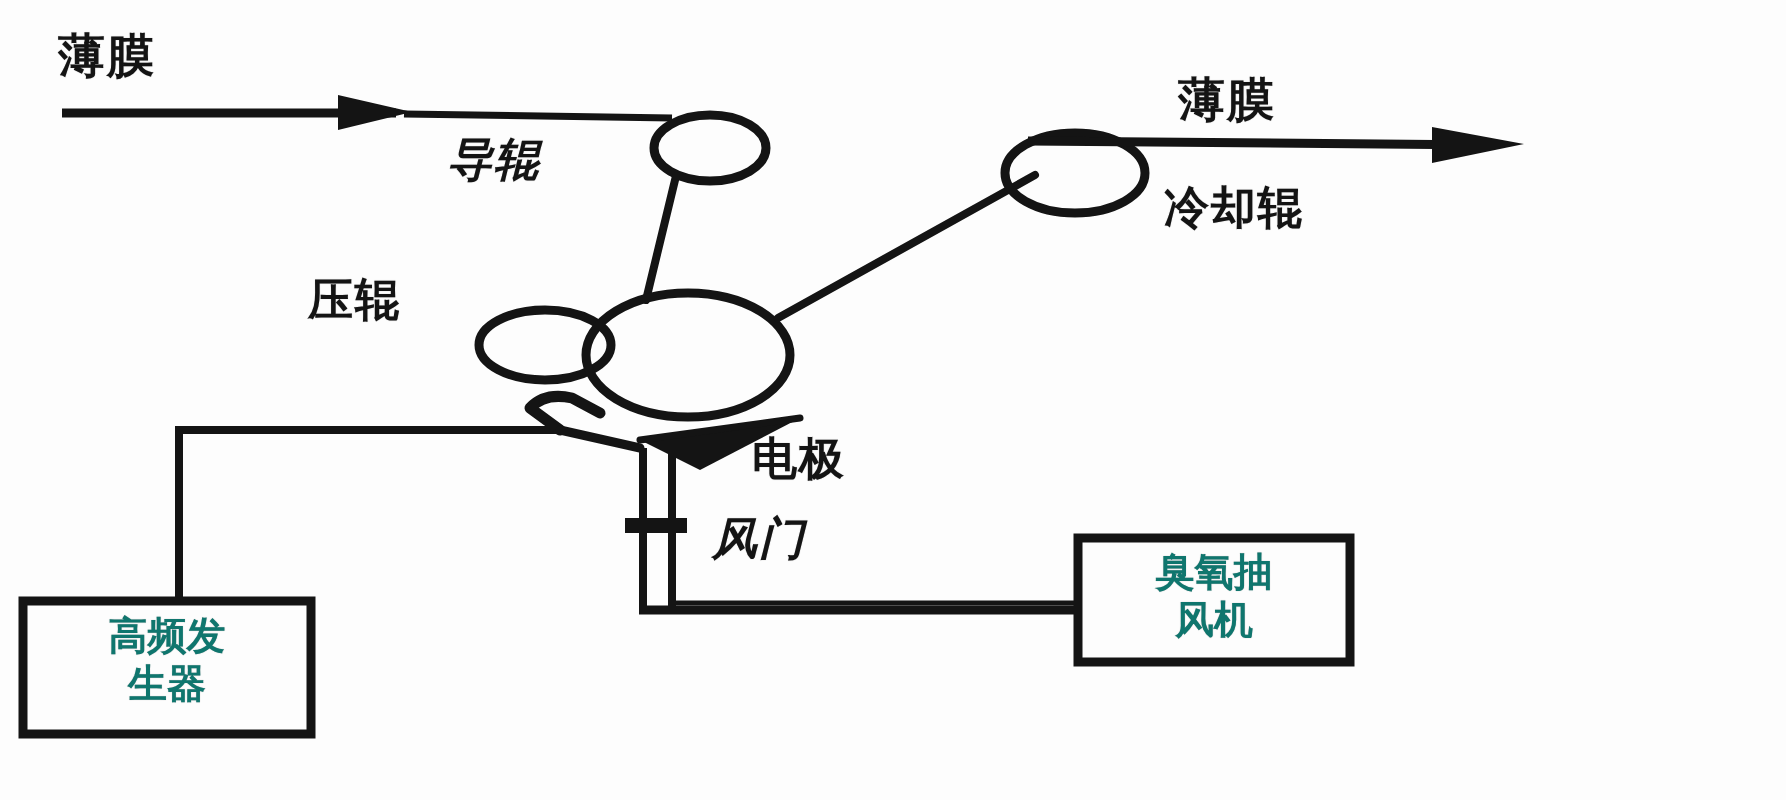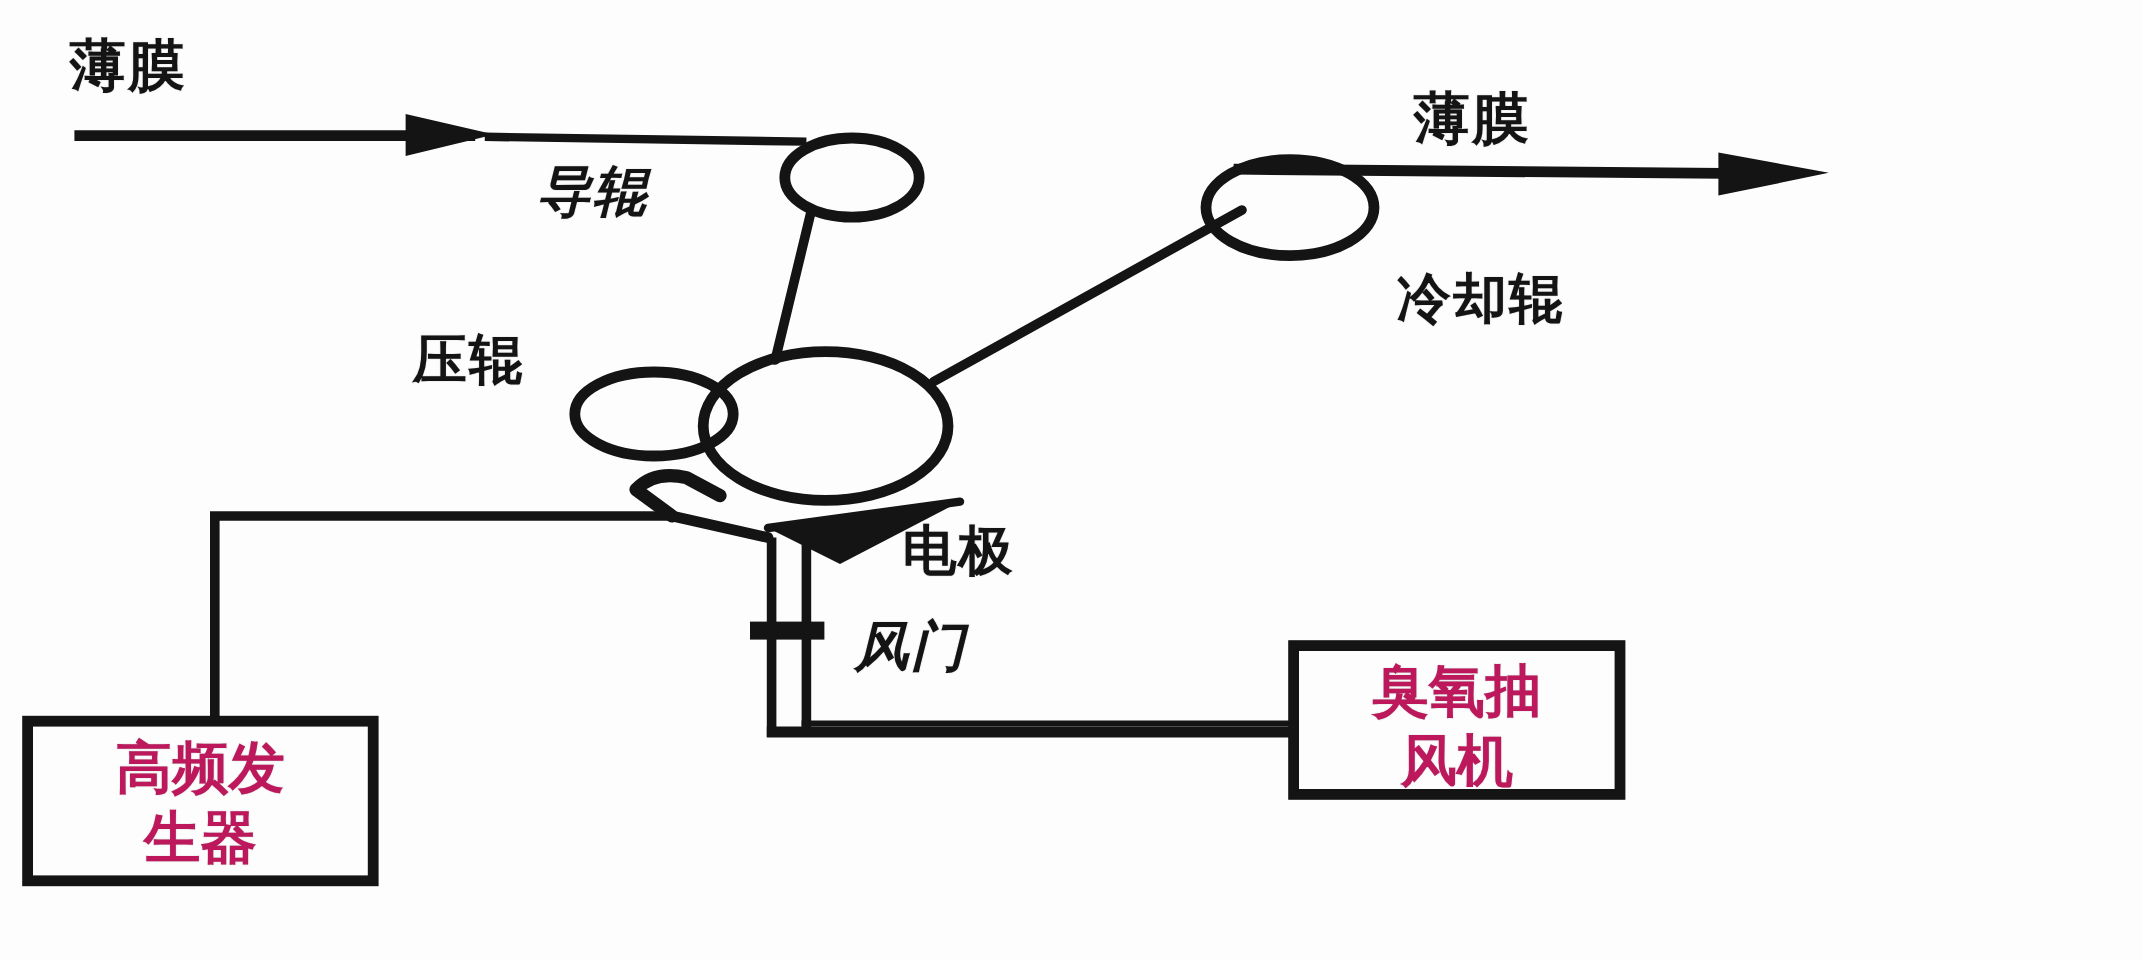--- a/index.html
+++ b/index.html
@@ -30,23 +30,23 @@
     font-weight: bold;
     line-height: 1.18;
     letter-spacing: 0.04em;
     white-space: pre;
     text-shadow: 0 0 1px rgba(20,20,20,0.35);
   }
   .lbl-lg { font-size: 47px; }
   .lbl-md { font-size: 45px; }
   .box-label {
     position: absolute;
-    color: #be185d;
+    color: #0f766e;
     font-weight: bold;
-    font-size: 47px;
+    font-size: 39px;
     line-height: 1.24;
     text-align: center;
     white-space: pre;
     text-shadow: 0 0 1px rgba(20,20,20,0.35);
   }
 </style>
 </head>
 <body>
 
 <div id="stage">
@@ -119,30 +119,30 @@
       <line x1="1028" y1="141" x2="1490" y2="145" stroke="#141414" stroke-width="9" stroke-linecap="butt"></line>
       <polygon points="1432,127 1524,144 1432,163" fill="#141414"></polygon>
     </g>
 
   </svg>
 
   <div class="lbl lbl-lg" style="left:58px; top:28px;">薄膜</div>
 
   <div class="lbl lbl-md" style="left:447px; top:133px;font-style:italic;">导辊</div>
 
-  <div class="lbl lbl-md" style="left:308px; top:273px;margin-left:36px;">压辊</div>
+  <div class="lbl lbl-md" style="left:308px; top:273px;">压辊</div>
 
 
   <div class="lbl lbl-md" style="left:752px; top:432px;">电极</div>
 
   <div class="lbl lbl-md" style="left:712px; top:512px;font-style:italic;">风门</div>
 
   <div class="lbl lbl-lg" style="left:1178px; top:72px;">薄膜</div>
 
-  <div class="lbl lbl-md" style="left:1164px; top:181px;margin-top:41px;">冷却辊</div>
+  <div class="lbl lbl-md" style="left:1164px; top:181px;">冷却辊</div>
 
   <div class="box-label" style="left:23px; top:612px; width:288px;">高频发
 生器</div>
 
   <div class="box-label" style="left:1078px; top:548px; width:272px;">臭氧抽
 风机</div>
 
 </div>
 
 </body></html>

